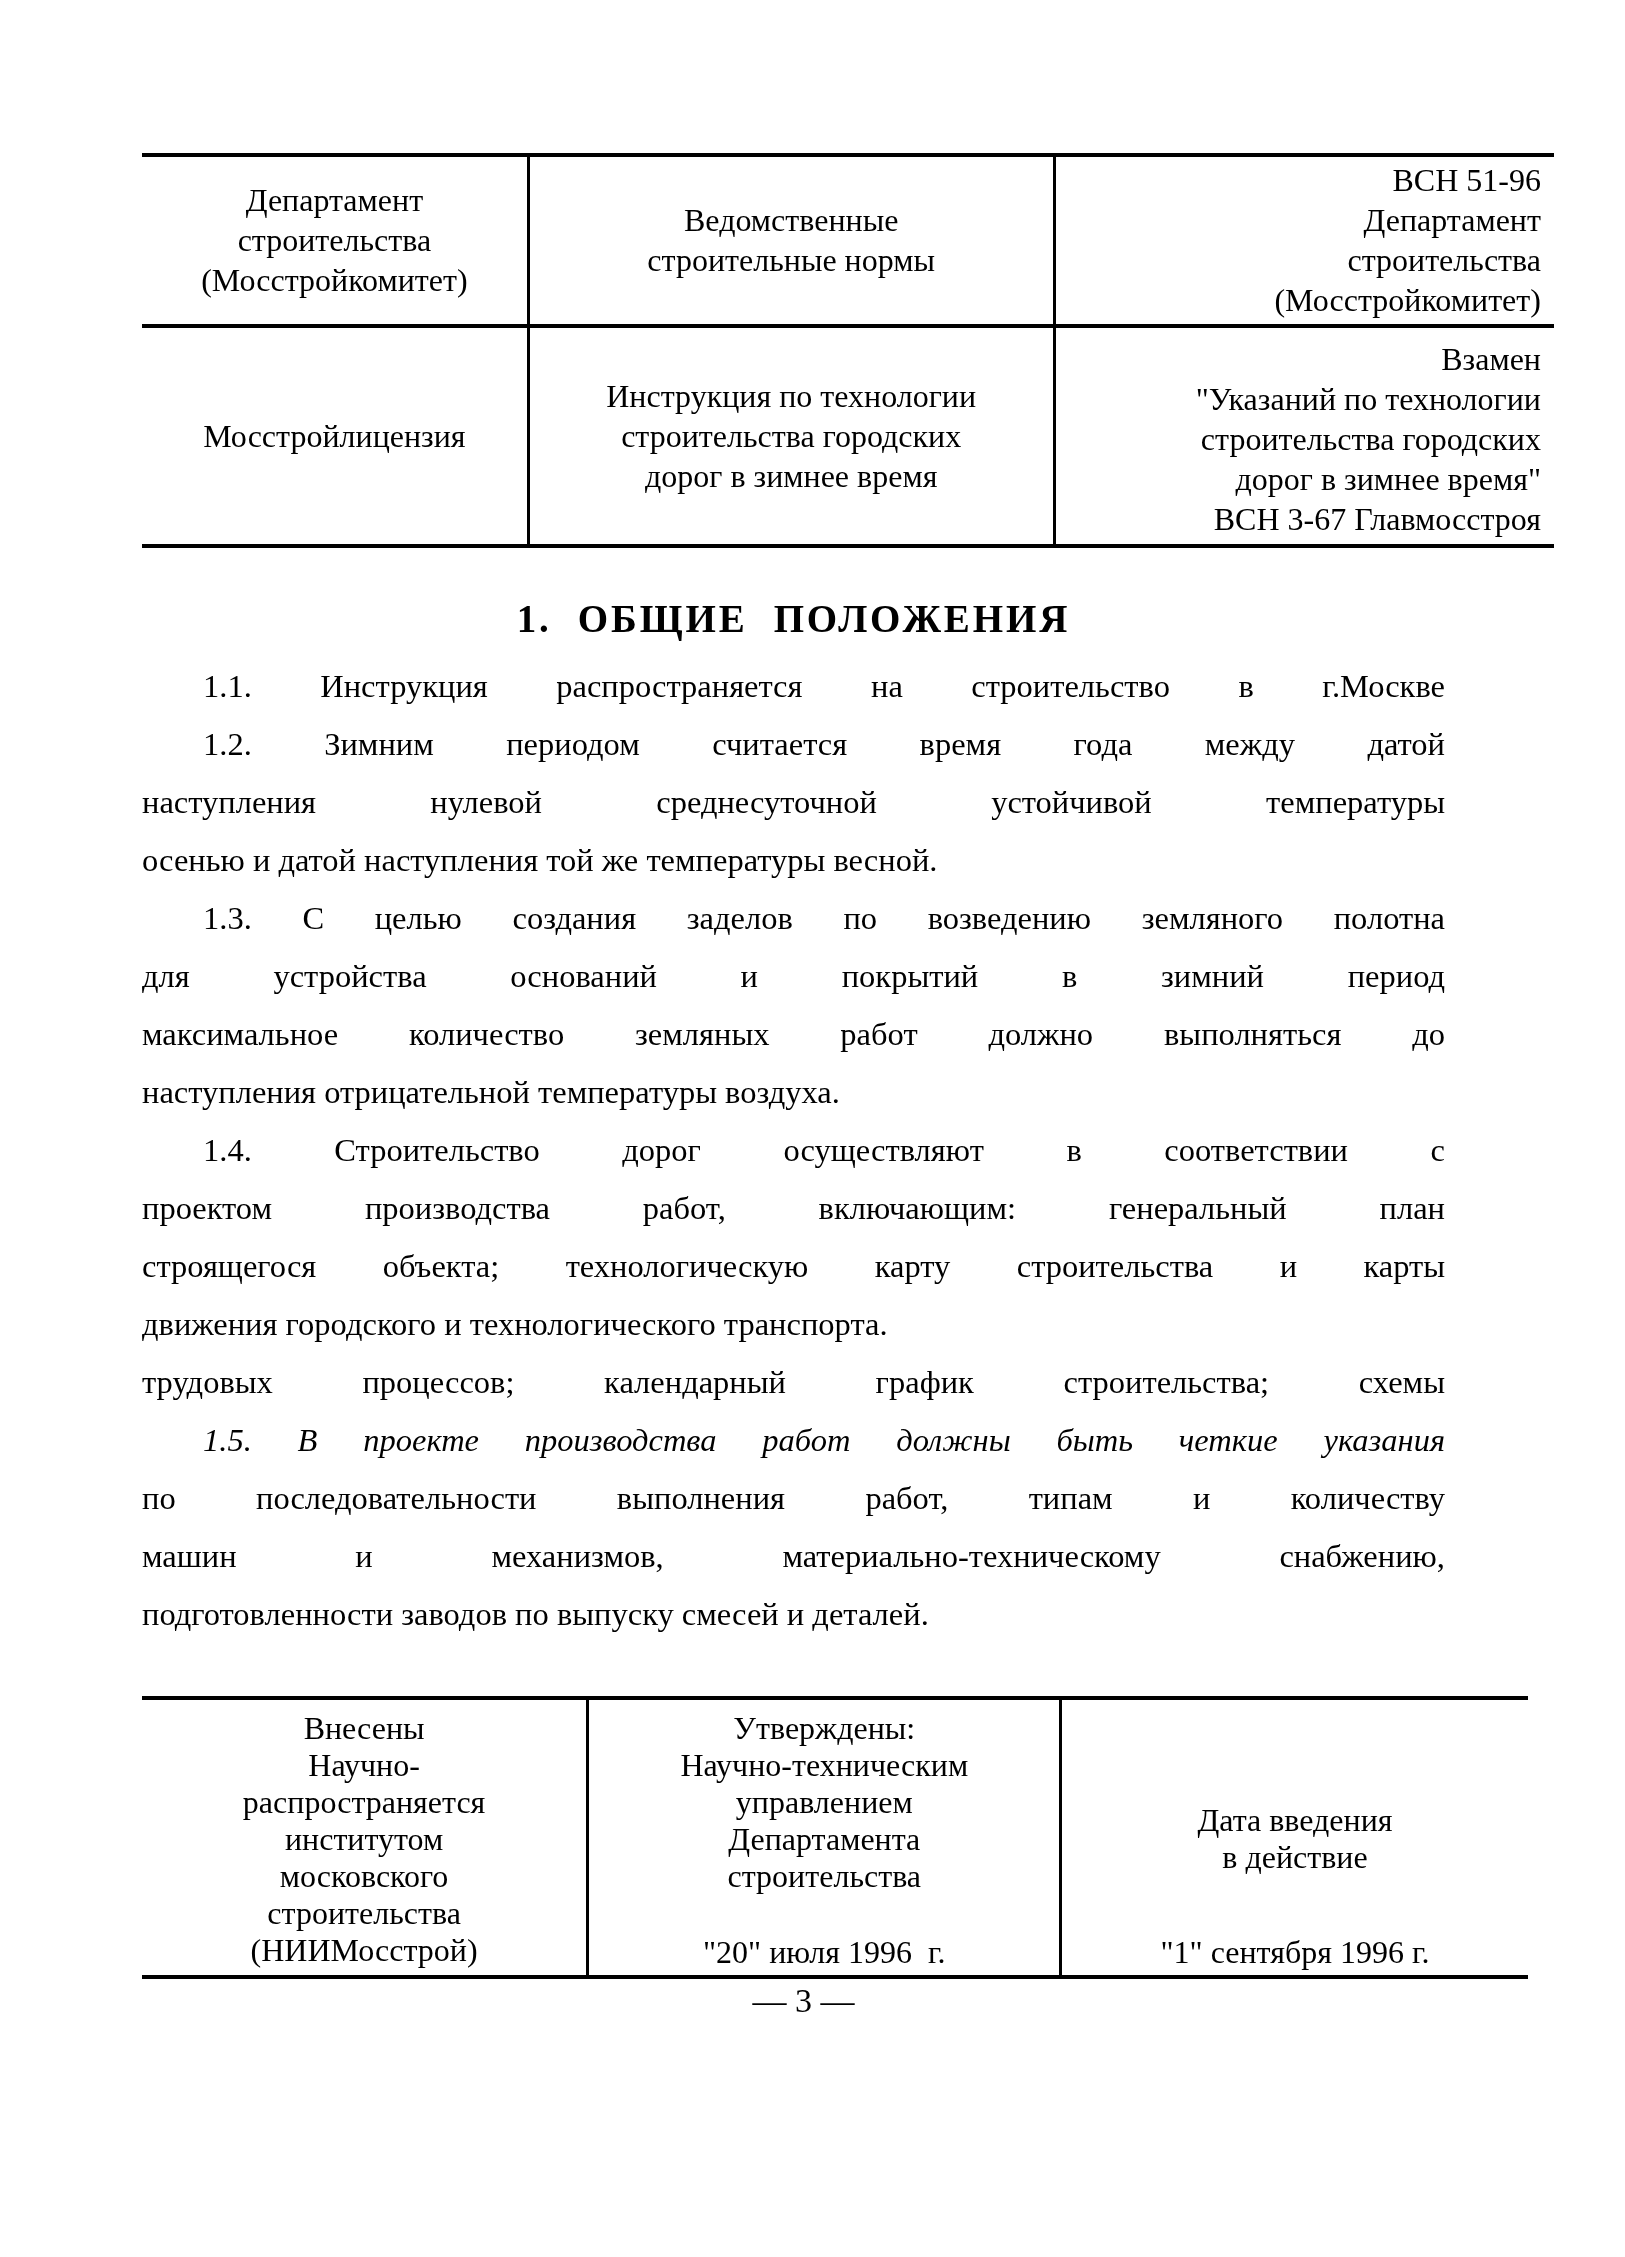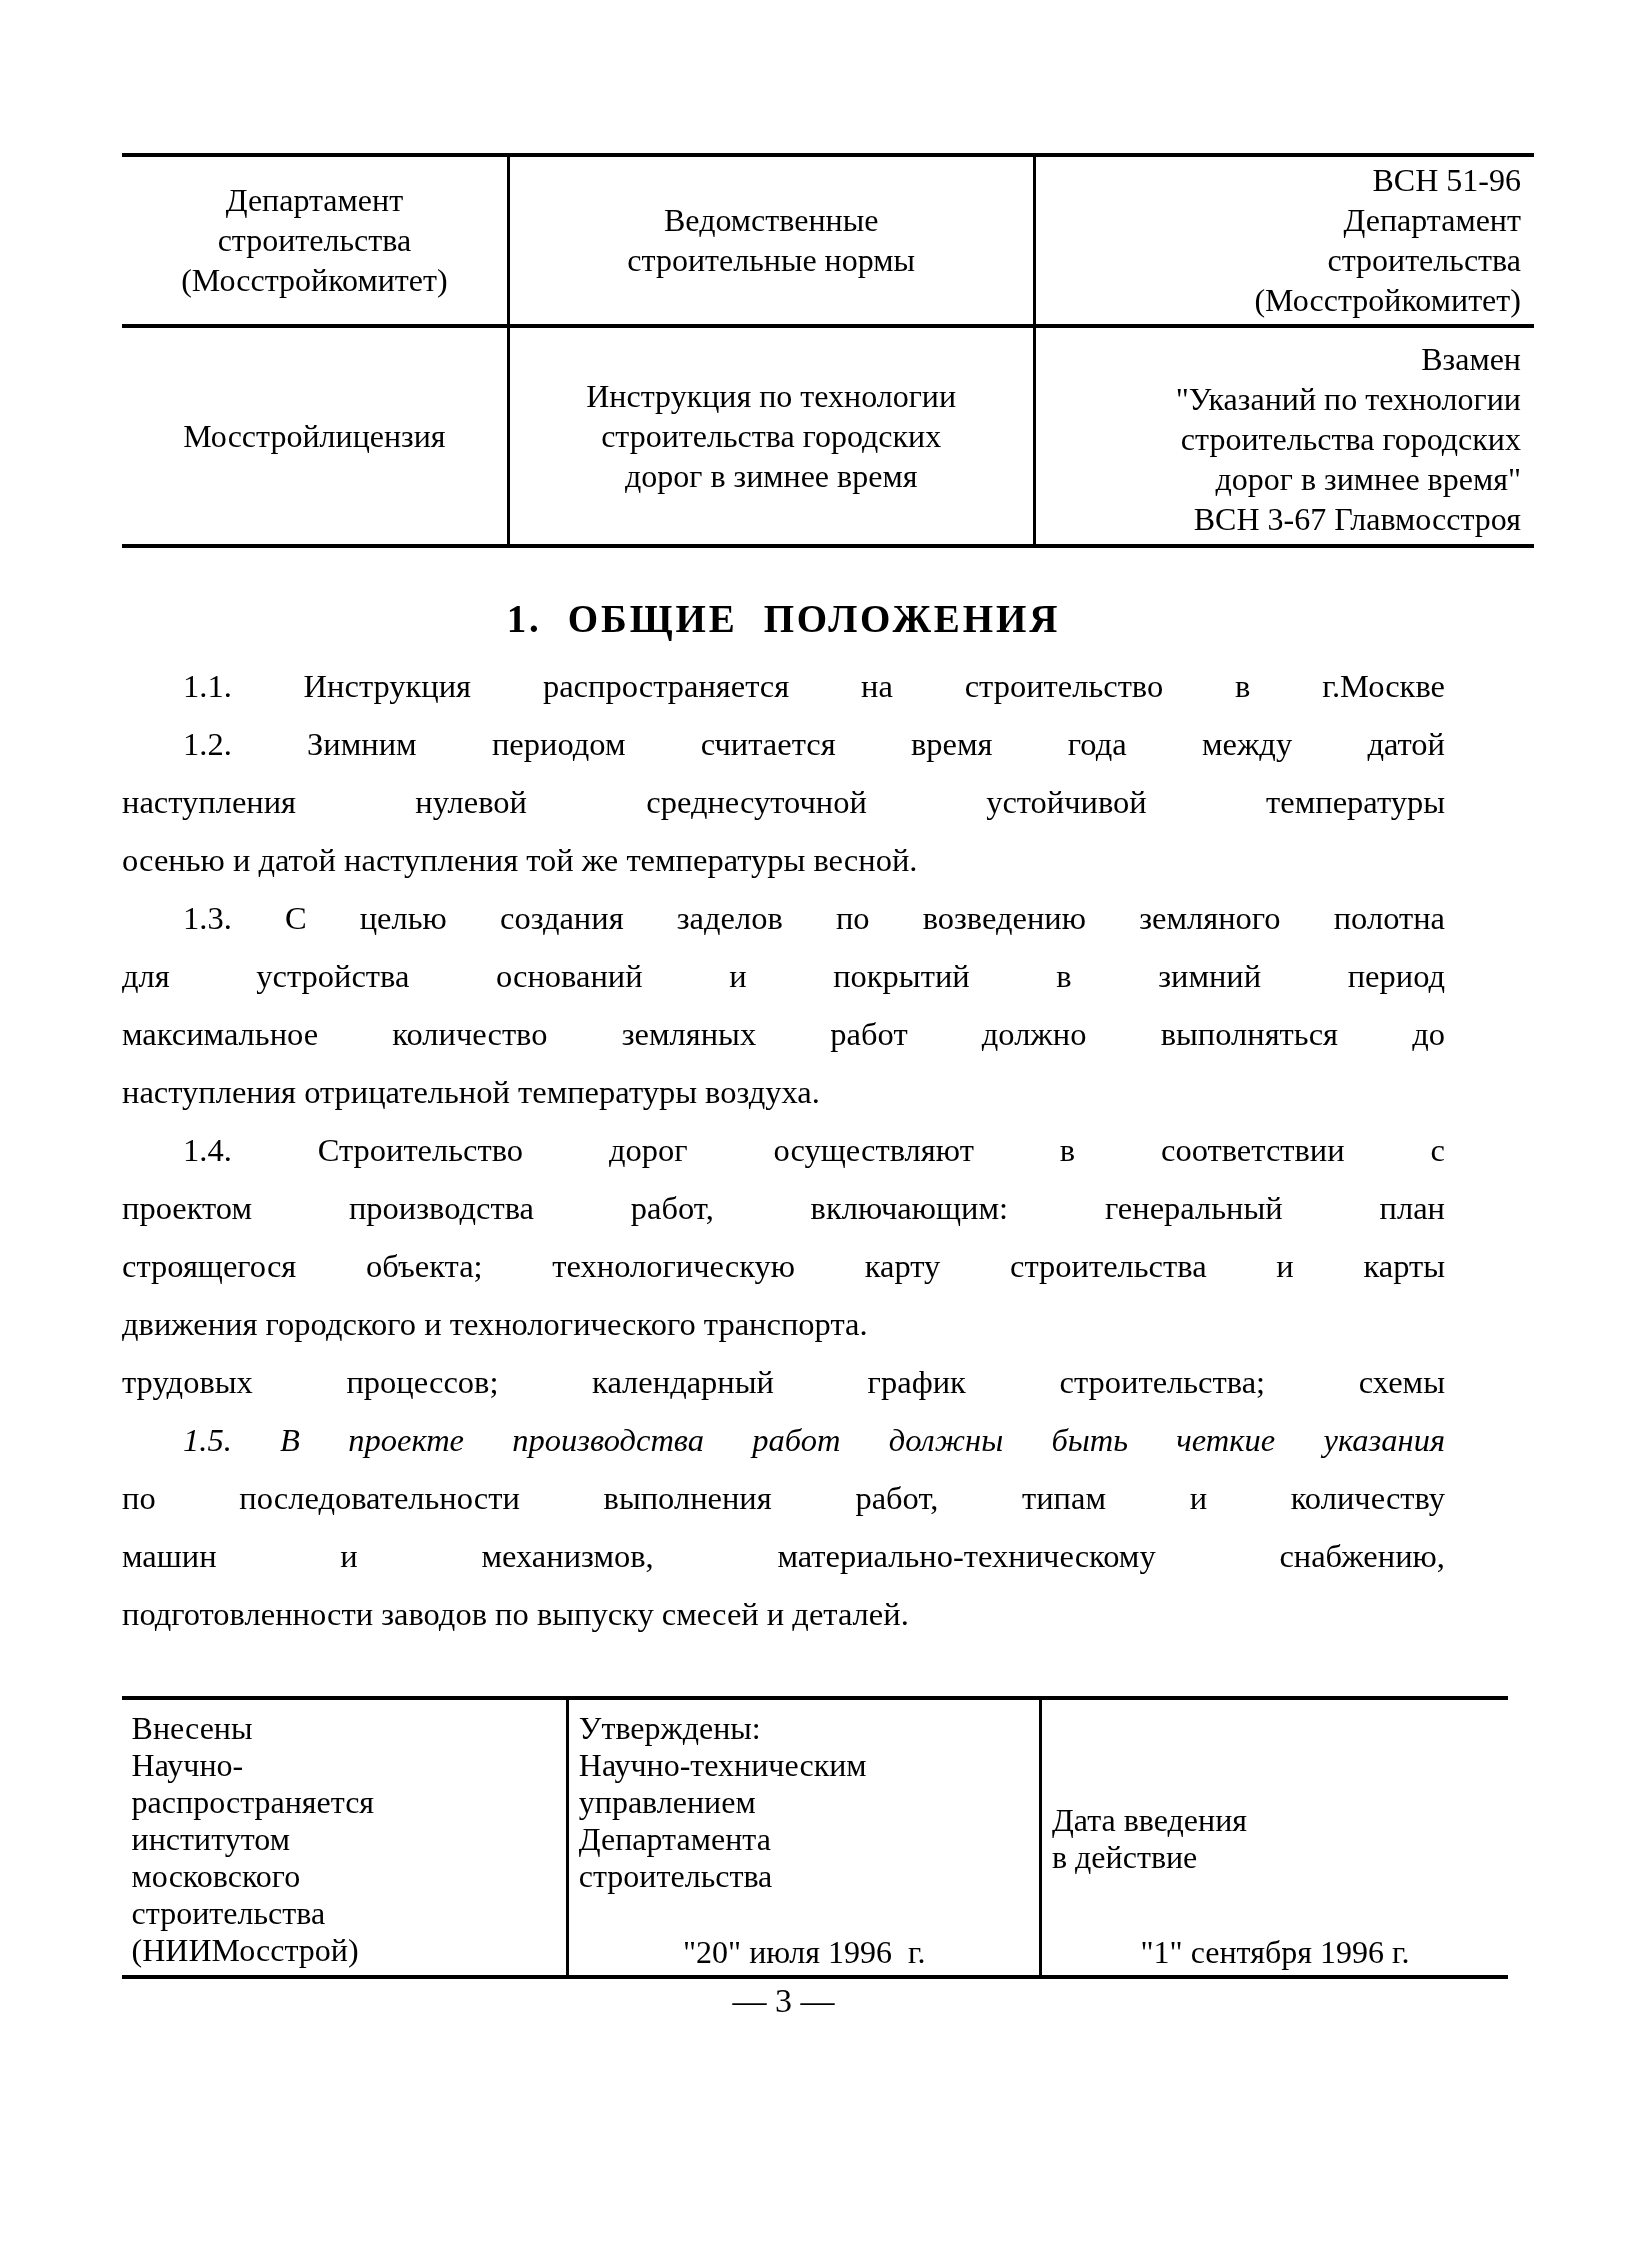--- a/index.html
+++ b/index.html
@@ -1,21 +1,21 @@
 <!DOCTYPE html>
 <html lang="ru"><head>
 <meta charset="utf-8">
 <style>
   html,body{margin:0;padding:0;}
   body{
     width:1626px;height:2258px;background:#ffffff;color:#000;
     font-family:"Liberation Serif","DejaVu Serif",serif;
     -webkit-font-smoothing:antialiased;
   }
-  .page{padding:153px 181px 0 122px;}
+  .page{padding:153px 181px 0 122px;margin-left:20px;}
 
   
   table.doc{
     width:1323px;border-collapse:collapse;table-layout:fixed;
     border-top:4.8px solid #000;border-bottom:4.8px solid #000;
     font-size:32px;
   }
   table.doc td{border-left:3.8px solid #000;padding:3.8px 13.4px;vertical-align:middle;}
   table.doc td:first-child{border-left:none;}
 
@@ -39,21 +39,21 @@
   .pline{line-height:58px;text-align:justify;text-align-last:justify;}
   .pline.first{padding-left:61px;}
   .pline.last{text-align-last:left;}
 
   
   #footer-table{margin-top:53px;}
   #footer-table td{vertical-align:top;position:relative;padding:9.6px 9.6px 5.7px;height:258px;}
   #footer-table td.f1{width:425px;}
   #footer-table td.f2{width:451px;}
   #footer-table td.f3{width:446px;}
-  .fln{line-height:37px;}
+  .fln{line-height:37px;text-align:center;}
   #footer-table td.f3 .mid{padding-top:92px;}
   .date-bottom{
     position:absolute;bottom:3.8px;left:0;right:0;
     text-align:center;white-space:pre-wrap;line-height:38px;
   }
 
   
   .pageno{margin-top:3.8px;width:1323px;text-align:center;font-size:34px;line-height:38px;}
 </style>
 </head>

